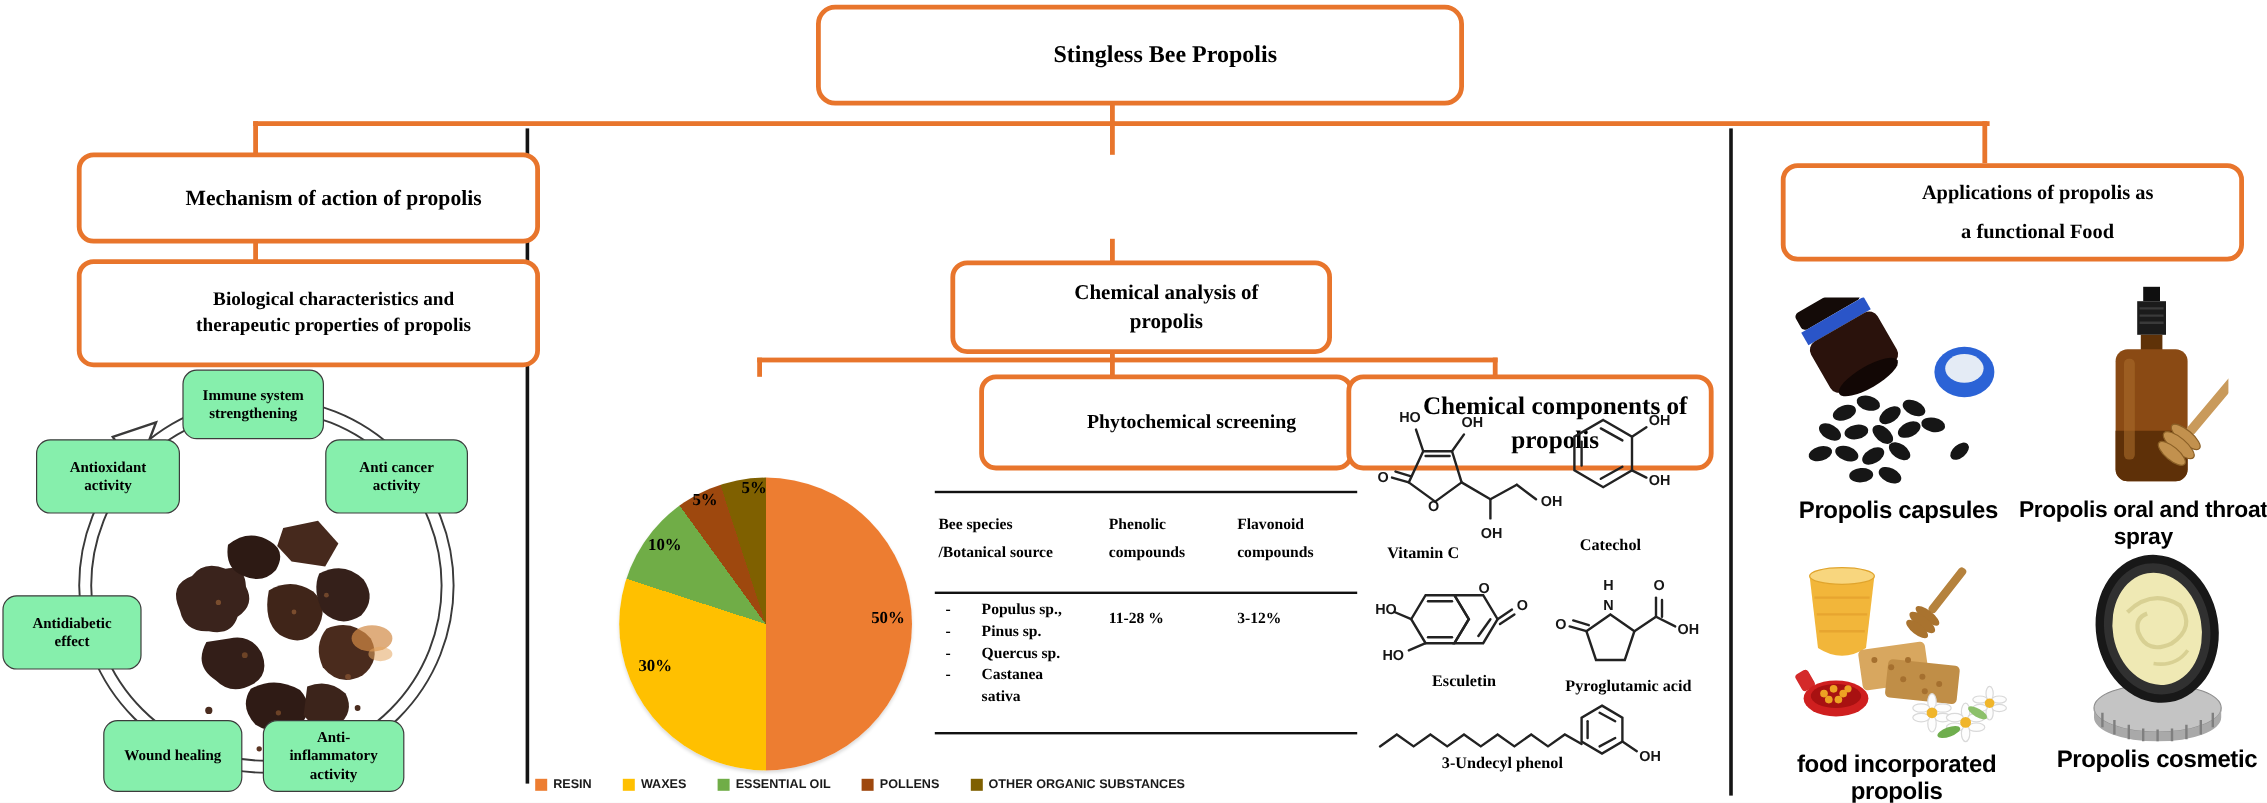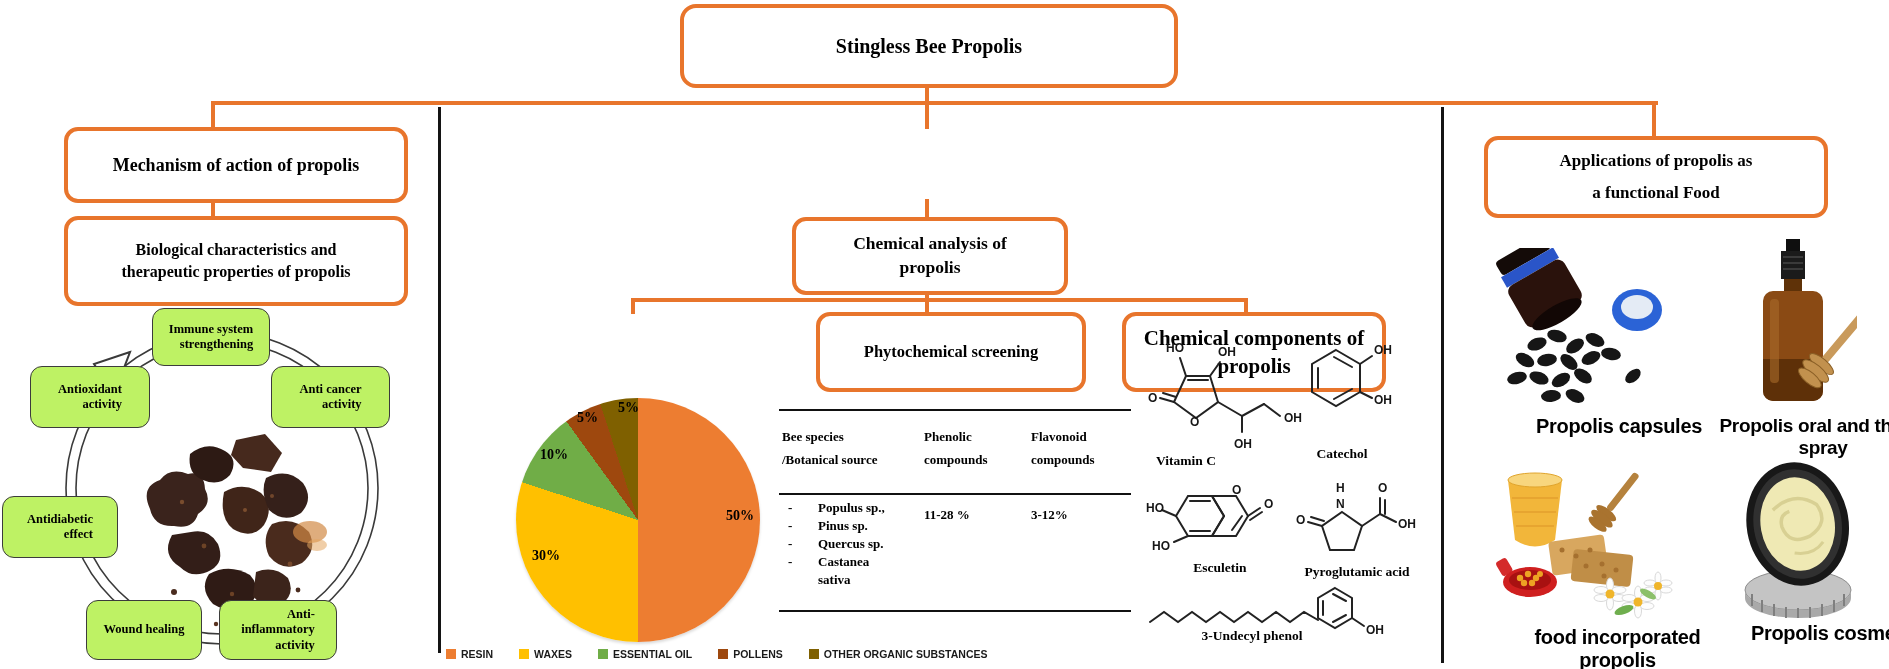--- a/index.html
+++ b/index.html
@@ -2,26 +2,26 @@
 <html><head>
 <meta charset="utf-8">
 <style>
   html,body{margin:0;padding:0;background:#fff;}
   #figure{position:relative;width:1889px;height:669px;background:#fff;overflow:hidden;
           font-family:"Liberation Serif",serif;border-bottom:1px solid #eee;}
   .abs{position:absolute;}
   
   .obox{position:absolute;background:#fff;border:4px solid #E8752C;border-radius:14px;
         display:flex;align-items:center;justify-content:center;text-align:center;
-        font-weight:bold;color:#000;white-space:pre-line;line-height:1.35;}
+        font-weight:bold;color:#000;white-space:pre-line;line-height:1.35;padding-left:42px;}
   .oline{position:absolute;background:#E8752C;}
   .divider{position:absolute;width:3px;background:#141414;}
   
-  .bubble{position:absolute;background:#bef264;border:1.6px solid #3c3c3c;border-radius:12px;
-          display:flex;align-items:center;justify-content:center;text-align:right;
+  .bubble{position:absolute;background:#86efac;border:1.6px solid #3c3c3c;border-radius:12px;
+          display:flex;align-items:center;justify-content:center;text-align:center;
           font-weight:bold;font-size:12.5px;line-height:1.22;white-space:pre-line;color:#000;z-index:3;}
   
   #pie{position:absolute;left:516px;top:398px;width:244px;height:244px;border-radius:50%;
        box-shadow:0 2px 3px rgba(0,0,0,.15);}
   .pie-label{position:absolute;font-weight:bold;font-size:14px;color:#000;z-index:4;}
   #legend{position:absolute;left:446px;top:648px;display:flex;gap:26px;align-items:center;
           font-family:"Liberation Sans",sans-serif;font-weight:bold;font-size:10.5px;color:#1a1a1a;white-space:nowrap;}
   .legend-item{display:flex;align-items:center;gap:5px;}
   .legend-swatch{width:10px;height:10px;display:inline-block;}
   
@@ -30,21 +30,21 @@
   #species-list{position:absolute;left:788px;top:499px;width:150px;font-weight:bold;font-size:13px;line-height:1.38;}
   .sp-row{display:flex;}
   .sp-dash{width:30px;flex:none;}
   .sp-name{white-space:pre-line;}
   
   .chem-label{position:absolute;font-weight:bold;font-size:13.5px;color:#000;text-align:center;}
   .struct text{font-family:"Liberation Sans",sans-serif;font-weight:bold;font-size:12px;fill:#161616;}
   .struct path,.struct line,.struct polyline{stroke:#222;stroke-width:2;fill:none;stroke-linecap:round;}
   
   .product-label{position:absolute;font-family:"Liberation Sans",sans-serif;font-weight:bold;
-                 font-size:20px;color:#000;text-align:center;letter-spacing:-0.3px;margin-left:37px;}
+                 font-size:20px;color:#000;text-align:center;letter-spacing:-0.3px;}
 </style>
 </head>
 <body>
 
 <div id="figure">
 
   <div class="oline" style="left:925px;top:85px;width:4px;height:18px"></div>
   <div class="oline" style="left:211px;top:101px;width:1447px;height:4px"></div>
   <div class="oline" style="left:211px;top:101px;width:4px;height:28px"></div>
   <div class="oline" style="left:925px;top:101px;width:4px;height:28px"></div>

